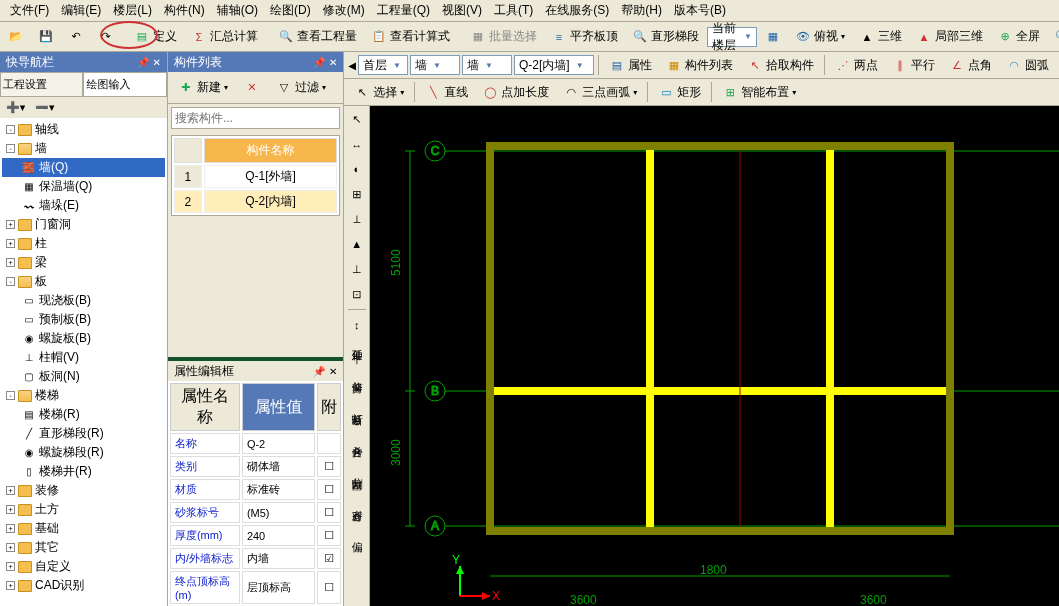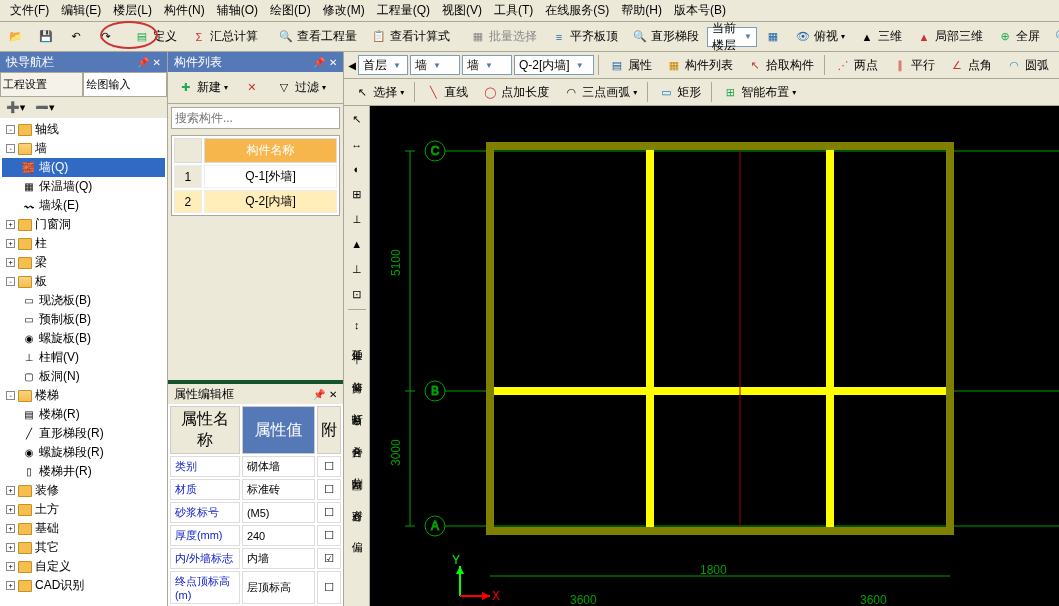--- a/index.html
+++ b/index.html
@@ -345,20 +345,25 @@
         </div>
       <table class="prop-grid" style="width:100%">
         <tbody>
             <tr>
               <th style="width:70px">属性名称</th>
               <th class="valhdr">属性值</th>
               <th style="width:24px">附</th>
             </tr>
         </tbody>
           <tbody id="proprows">
+            <tr>
+              <td class="pn">名称</td>
+              <td>Q-2</td>
+              <td class="chk"></td>
+            </tr>
             <tr>
               <td class="pn">类别</td>
               <td>砌体墙</td>
               <td class="chk">☐</td>
             </tr>
             <tr>
               <td class="pn">材质</td>
               <td>标准砖</td>
               <td class="chk">☐</td>
             </tr>

